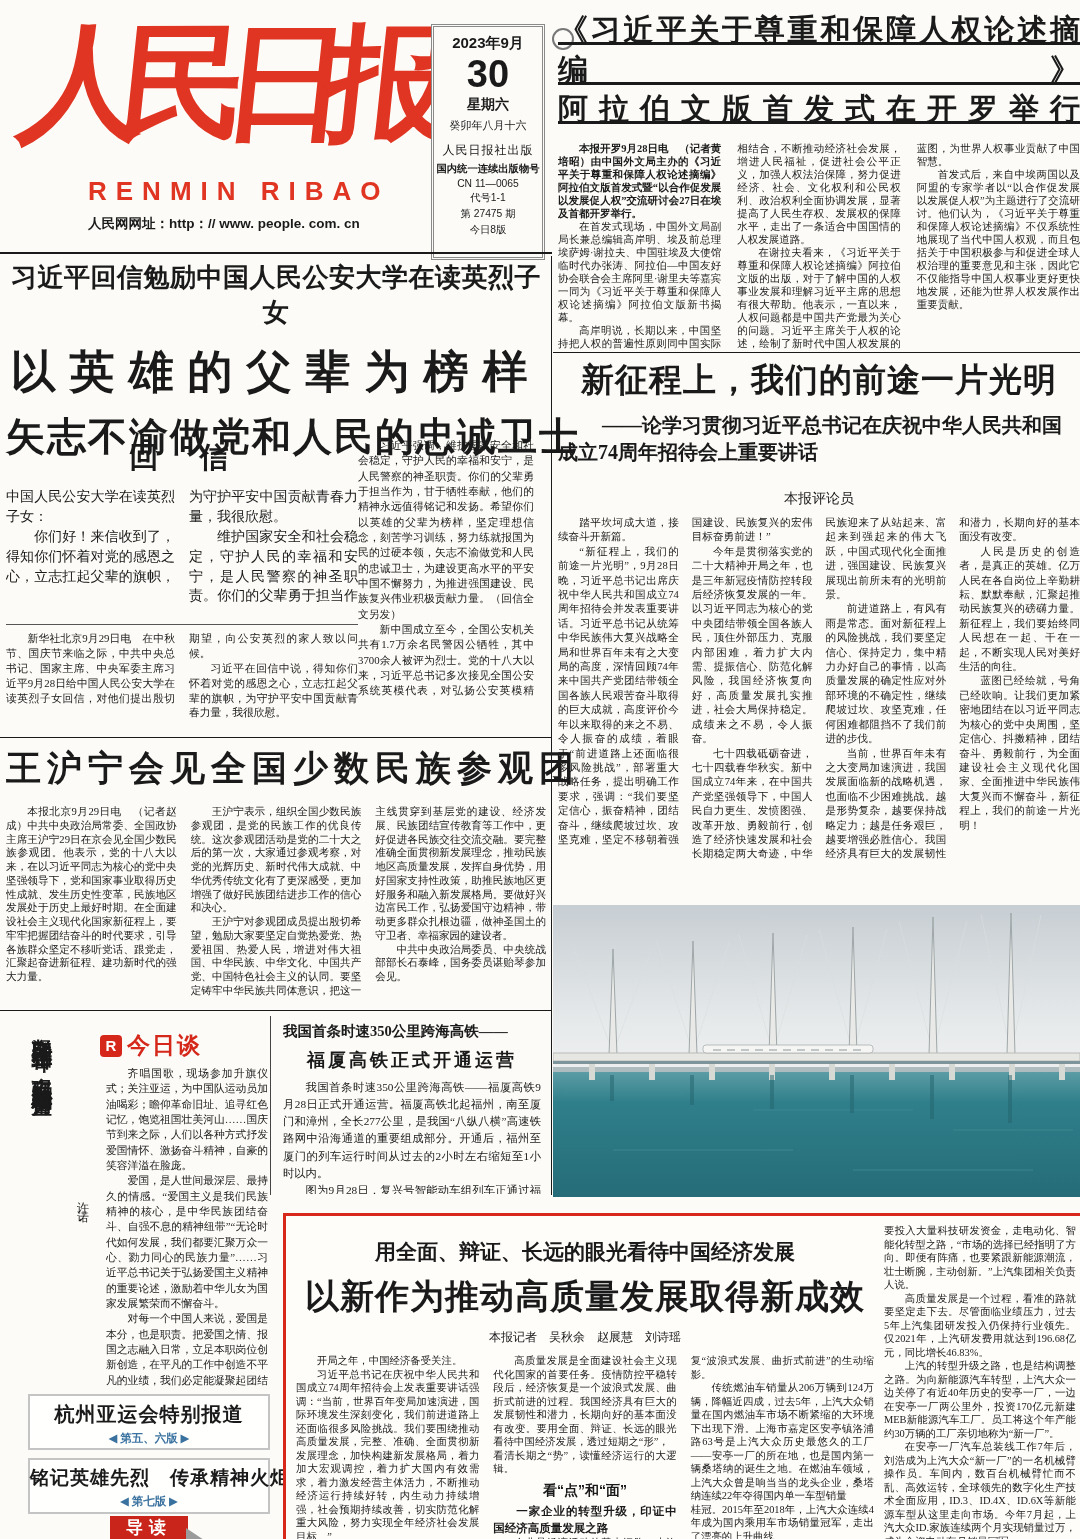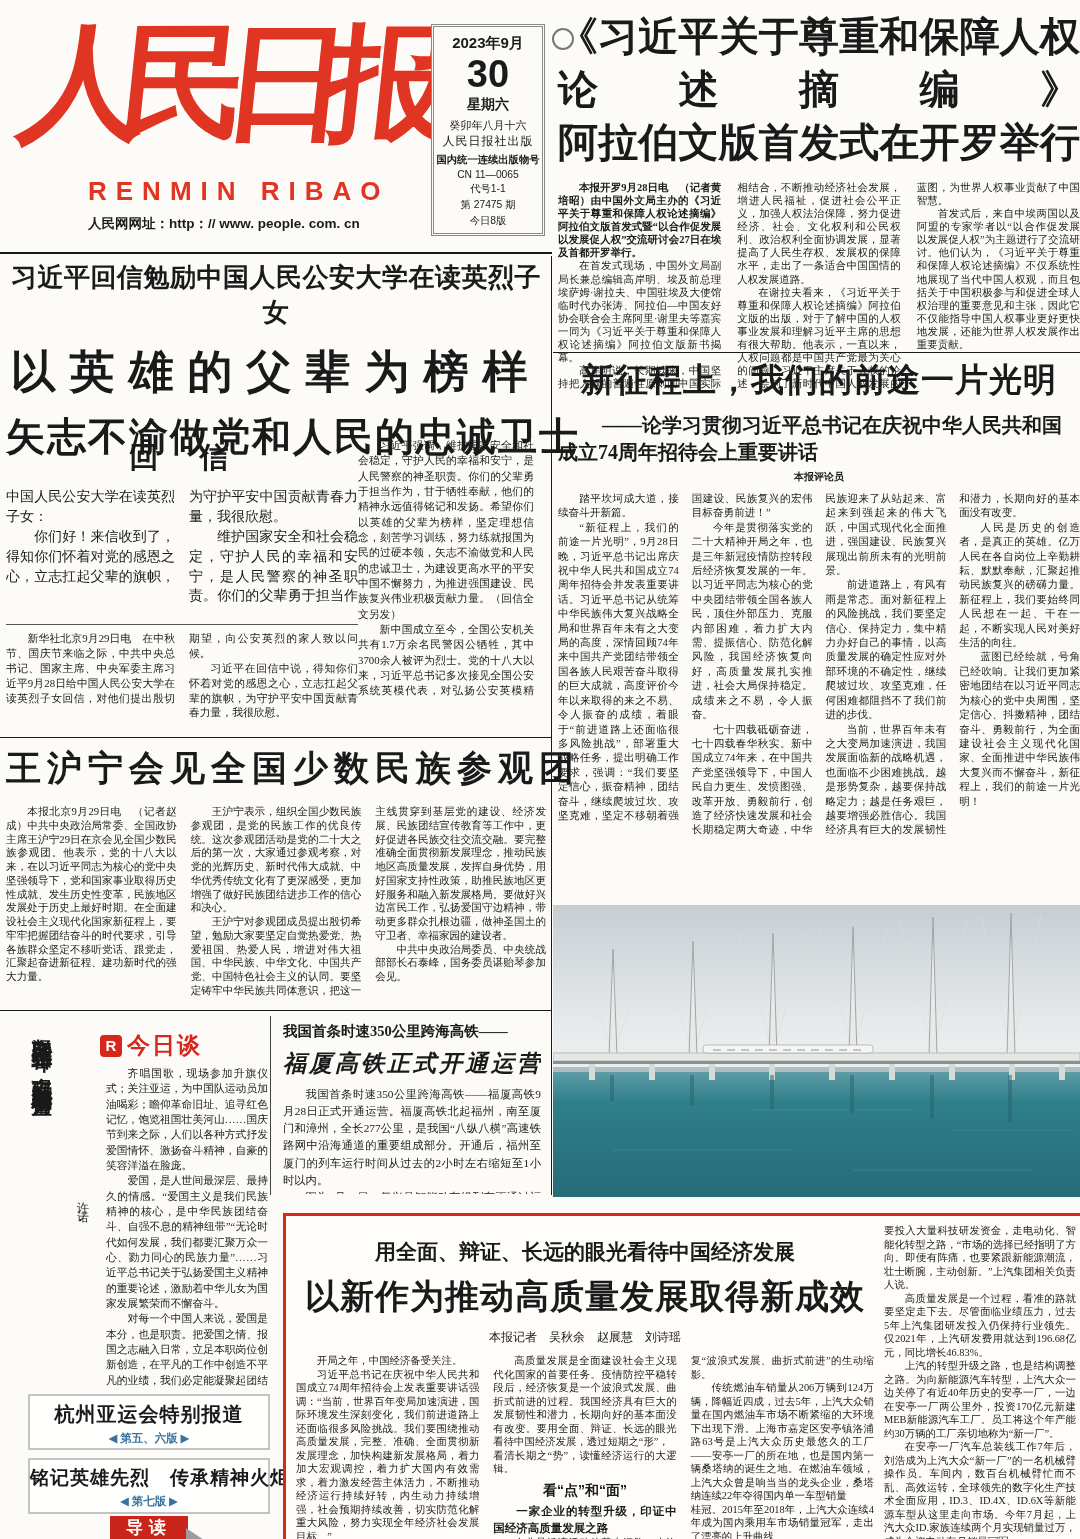--- a/index.html
+++ b/index.html
@@ -14,36 +14,36 @@
   .rule-h { position:absolute; background:#1a1a1a; }
   .rule-v { position:absolute; background:#1a1a1a; }
 
   
   .logo-cn { left:20px; top:4px; width:420px; height:168px; color:#e03522;
              font-size:126px; line-height:160px; font-weight:900;
              letter-spacing:-24px; transform:skewX(-6deg); white-space:nowrap; }
   .logo-py { left:88px; top:176px; color:#e03522; font-size:26px; font-weight:700;
              letter-spacing:9px; }
   .logo-web { left:88px; top:215px; font-size:13.5px; font-weight:700; }
-  .datebox { left:431px; top:24px; width:114px; height:212px;
+  .datebox { left:431px; top:24px; width:114px; height:236px;
              border:3px double #8a8a8a; text-align:center; padding-top:7px;
              background:#fcfbf7; }
   .db-ym { font-size:15px; font-weight:700; }
   .db-day { font-size:38px; font-weight:700; line-height:42px; }
   .db-week { font-size:14px; font-weight:700; margin-top:1px; }
   .db-lunar { font-size:11px; margin-top:4px; }
-  .db-pub { font-size:12px; letter-spacing:1px; }
+  .db-pub { font-size:12px; margin-top:9px; letter-spacing:1px; }
   .db-small { font-size:10.3px; margin-top:3px; font-weight:700; }
   .db-xs { font-size:10.3px; margin-top:2px; }
   .emblem { left:552px; top:28px; width:22px; height:22px; border:2px solid #777;
             border-radius:50%; }
 
   
   .arab { left:558px; top:10px; width:522px; }
-  .arab-h { font-size:40px; font-weight:900; line-height:1.32; text-align:justify; }
+  .arab-h { font-size:30px; font-weight:900; line-height:1.32; text-align:justify;text-decoration:underline; }
   .arab-h div { text-align-last:justify; }
   .arab-body { margin-top:13px; height:212px; overflow:hidden;
                columns:3; column-gap:16px; font-size:10.5px; line-height:1.24; }
 
   
   .lead { left:6px; top:260px; width:540px; text-align:center; }
   .lead-kicker { font-size:26px; font-weight:800; letter-spacing:0.5px; }
   .lead-h1 { font-size:45px; font-weight:900; letter-spacing:14px; margin-top:12px; white-space:nowrap; }
   .lead-h2 { font-size:39px; font-weight:900; letter-spacing:2px; margin-top:8px; white-space:nowrap; }
 
@@ -84,29 +84,29 @@
   .pbox-n { font-size:11.5px; margin-top:3px; color:#39719f; font-weight:700; }
   .daodu { left:110px; top:1516px; width:78px; height:24px; background:#c9251a; color:#fff;
            font-size:17px; font-weight:800; text-align:center; letter-spacing:6px;
            line-height:24px; }
   .daodu::after { content:""; position:absolute; right:-16px; bottom:0;
                   border-left:18px solid #9b9b9b; border-top:12px solid transparent; }
 
   
   .rail { left:283px; top:1022px; width:258px; height:172px; overflow:hidden; }
   .rail-k { font-size:14.5px; font-weight:600; }
-  .rail-h { text-align:center; font-size:23px; font-weight:800; letter-spacing:3px; margin:7px 0 7px; white-space:nowrap;font-style:italic; }
+  .rail-h { text-align:center; font-size:18px; font-weight:800; letter-spacing:3px; margin:7px 0 7px; white-space:nowrap; }
   .rail p { font-size:11.3px; line-height:1.52; }
 
   
   .edit { left:558px; top:358px; width:522px; }
   .edit-h { text-align:center; font-size:33px; font-weight:900; letter-spacing:1px; white-space:nowrap; }
   .edit-sub { font-size:20px; font-weight:700; line-height:1.35; margin-top:9px; }
   .edit-sub .s1 { text-indent:2.2em; }
-  .edit-by { text-align:center; font-size:10px; font-weight:700; margin:4px 0 8px; }
+  .edit-by { text-align:center; font-size:14px; font-weight:400; margin:24px 0 8px; }
   .edit-body { columns:4; column-gap:13px; height:398px; overflow:hidden;
                font-size:10.6px; line-height:1.36; }
 
   
   .photo { left:553px; top:905px; width:527px; height:292px; overflow:hidden; background:#cfd5d8; }
 
   
   .redbox { left:272px; top:1213px; width:806px; height:341px; border:3px solid #d8281c;
             background:#fffdfa; padding:20px 10px;margin-left:11px; }
   .eco-left { width:578px; }

